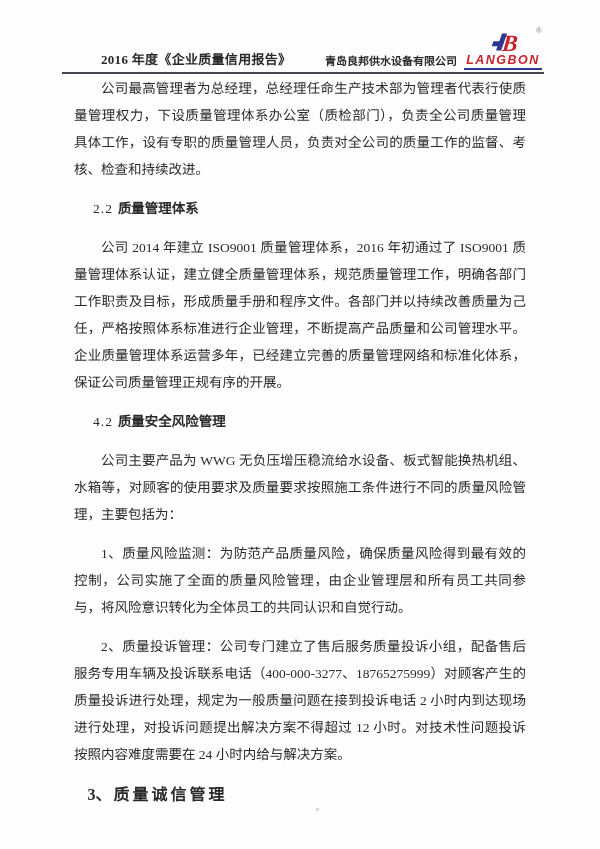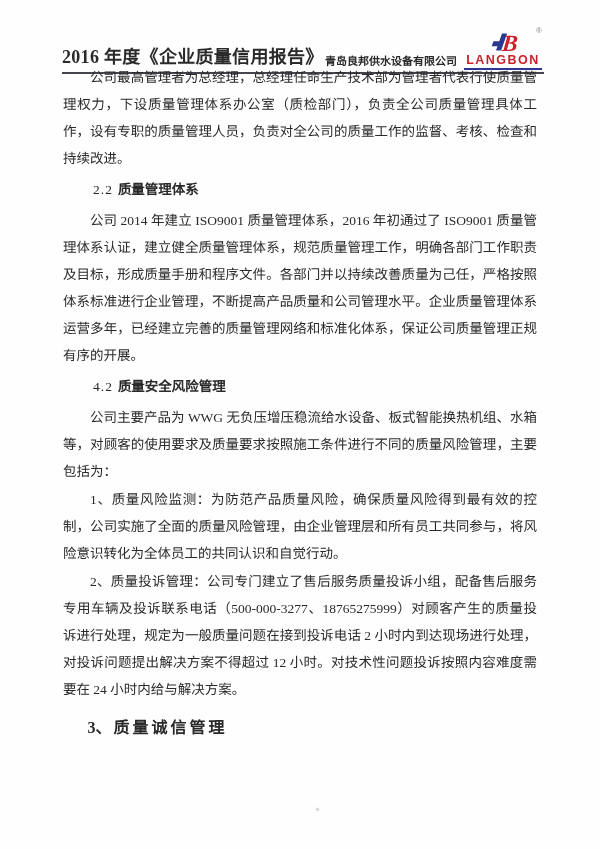--- a/index.html
+++ b/index.html
@@ -14,49 +14,49 @@
   }
 
   
   .header {
     position:absolute; left:62px; right:56px; top:30px;
     display:flex; justify-content:space-between; align-items:flex-end;
     border-bottom:2px solid #45454e;
     padding-bottom:2px;
   }
   .header-left {
-    font-size:18px; font-weight:bold; letter-spacing:0.3px;
-    padding-bottom:2px; white-space:nowrap;
+    font-size:13px; font-weight:bold; letter-spacing:0.3px;
+    padding-bottom:2px; white-space:nowrap;margin-left:39px;
   }
   .header-right { display:flex; align-items:flex-end; gap:5px; }
   .company-name {
     font-size:11px; font-weight:bold; white-space:nowrap; padding-bottom:2px;
   }
   .logo { position:relative; display:flex; flex-direction:column; align-items:center; width:82px; }
   .logo-icon { line-height:0; margin-bottom:-1px; align-self:center; margin-left:10px; }
   .reg-mark {
     position:absolute; top:-4px; right:2px;
     font-size:8px; color:#8a8a8a;
     font-family:"Liberation Sans",sans-serif; font-style:normal;
   }
   .logo-text {
-    color:#c8232c; font-weight:bold;
+    color:#c8232c; font-style:italic; font-weight:bold;
     font-size:12.5px; letter-spacing:1.5px;
     font-family:"Liberation Sans","DejaVu Sans",sans-serif;
     border-bottom:2px solid #2b3990;
     padding:0 2px 1px 2px; white-space:nowrap;
   }
 
   
   .content {
     position:absolute; left:62px; right:62px; top:63px;
     font-size:13.5px; line-height:27px;
     text-align:justify;
   }
-  .content p { margin:1px; text-indent:2em; }
+  .content p { margin:12px; text-indent:2em; }
   .sub-heading { margin:4px; text-indent:2em; font-weight:bold; }
   .sub-heading .h-num { font-weight:normal; margin-right:5px; letter-spacing:1px; }
   .section-heading {
     margin:10px 0 2px 0; text-indent:1.6em;
     font-size:16px; font-weight:bold; letter-spacing:3px; line-height:30px;
   }
   .section-heading .h-num { letter-spacing:0; margin-right:2px; }
 
   
   .artifact {
@@ -97,21 +97,21 @@
     <p>公司 2014 年建立 ISO9001 质量管理体系，2016 年初通过了 ISO9001 质量管理体系认证，建立健全质量管理体系，规范质量管理工作，明确各部门工作职责及目标，形成质量手册和程序文件。各部门并以持续改善质量为己任，严格按照体系标准进行企业管理，不断提高产品质量和公司管理水平。企业质量管理体系运营多年，已经建立完善的质量管理网络和标准化体系，保证公司质量管理正规有序的开展。</p>
 
     <div class="sub-heading">
       <span class="h-num">4.2</span><span>质量安全风险管理</span>
     </div>
 
     <p>公司主要产品为 WWG 无负压增压稳流给水设备、板式智能换热机组、水箱等，对顾客的使用要求及质量要求按照施工条件进行不同的质量风险管理，主要包括为：</p>
 
     <p>1、质量风险监测：为防范产品质量风险，确保质量风险得到最有效的控制，公司实施了全面的质量风险管理，由企业管理层和所有员工共同参与，将风险意识转化为全体员工的共同认识和自觉行动。</p>
 
-    <p>2、质量投诉管理：公司专门建立了售后服务质量投诉小组，配备售后服务专用车辆及投诉联系电话（500-000-3277、18765275999）对顾客产生的质量投诉进行处理，规定为一般质量问题在接到投诉电话 2 小时内到达现场进行处理，对投诉问题提出解决方案不得超过 12 小时。对技术性问题投诉按照内容难度需要在 24 小时内给与解决方案。</p>
+    <p>2、质量投诉管理：公司专门建立了售后服务质量投诉小组，配备售后服务专用车辆及投诉联系电话（400-000-3277、18765275999）对顾客产生的质量投诉进行处理，规定为一般质量问题在接到投诉电话 2 小时内到达现场进行处理，对投诉问题提出解决方案不得超过 12 小时。对技术性问题投诉按照内容难度需要在 24 小时内给与解决方案。</p>
 
 
     <div class="section-heading">
       <span class="h-num">3、</span><span>质量诚信管理</span>
     </div>
 
   </div>
 
   <div class="artifact"></div>
 </div>

